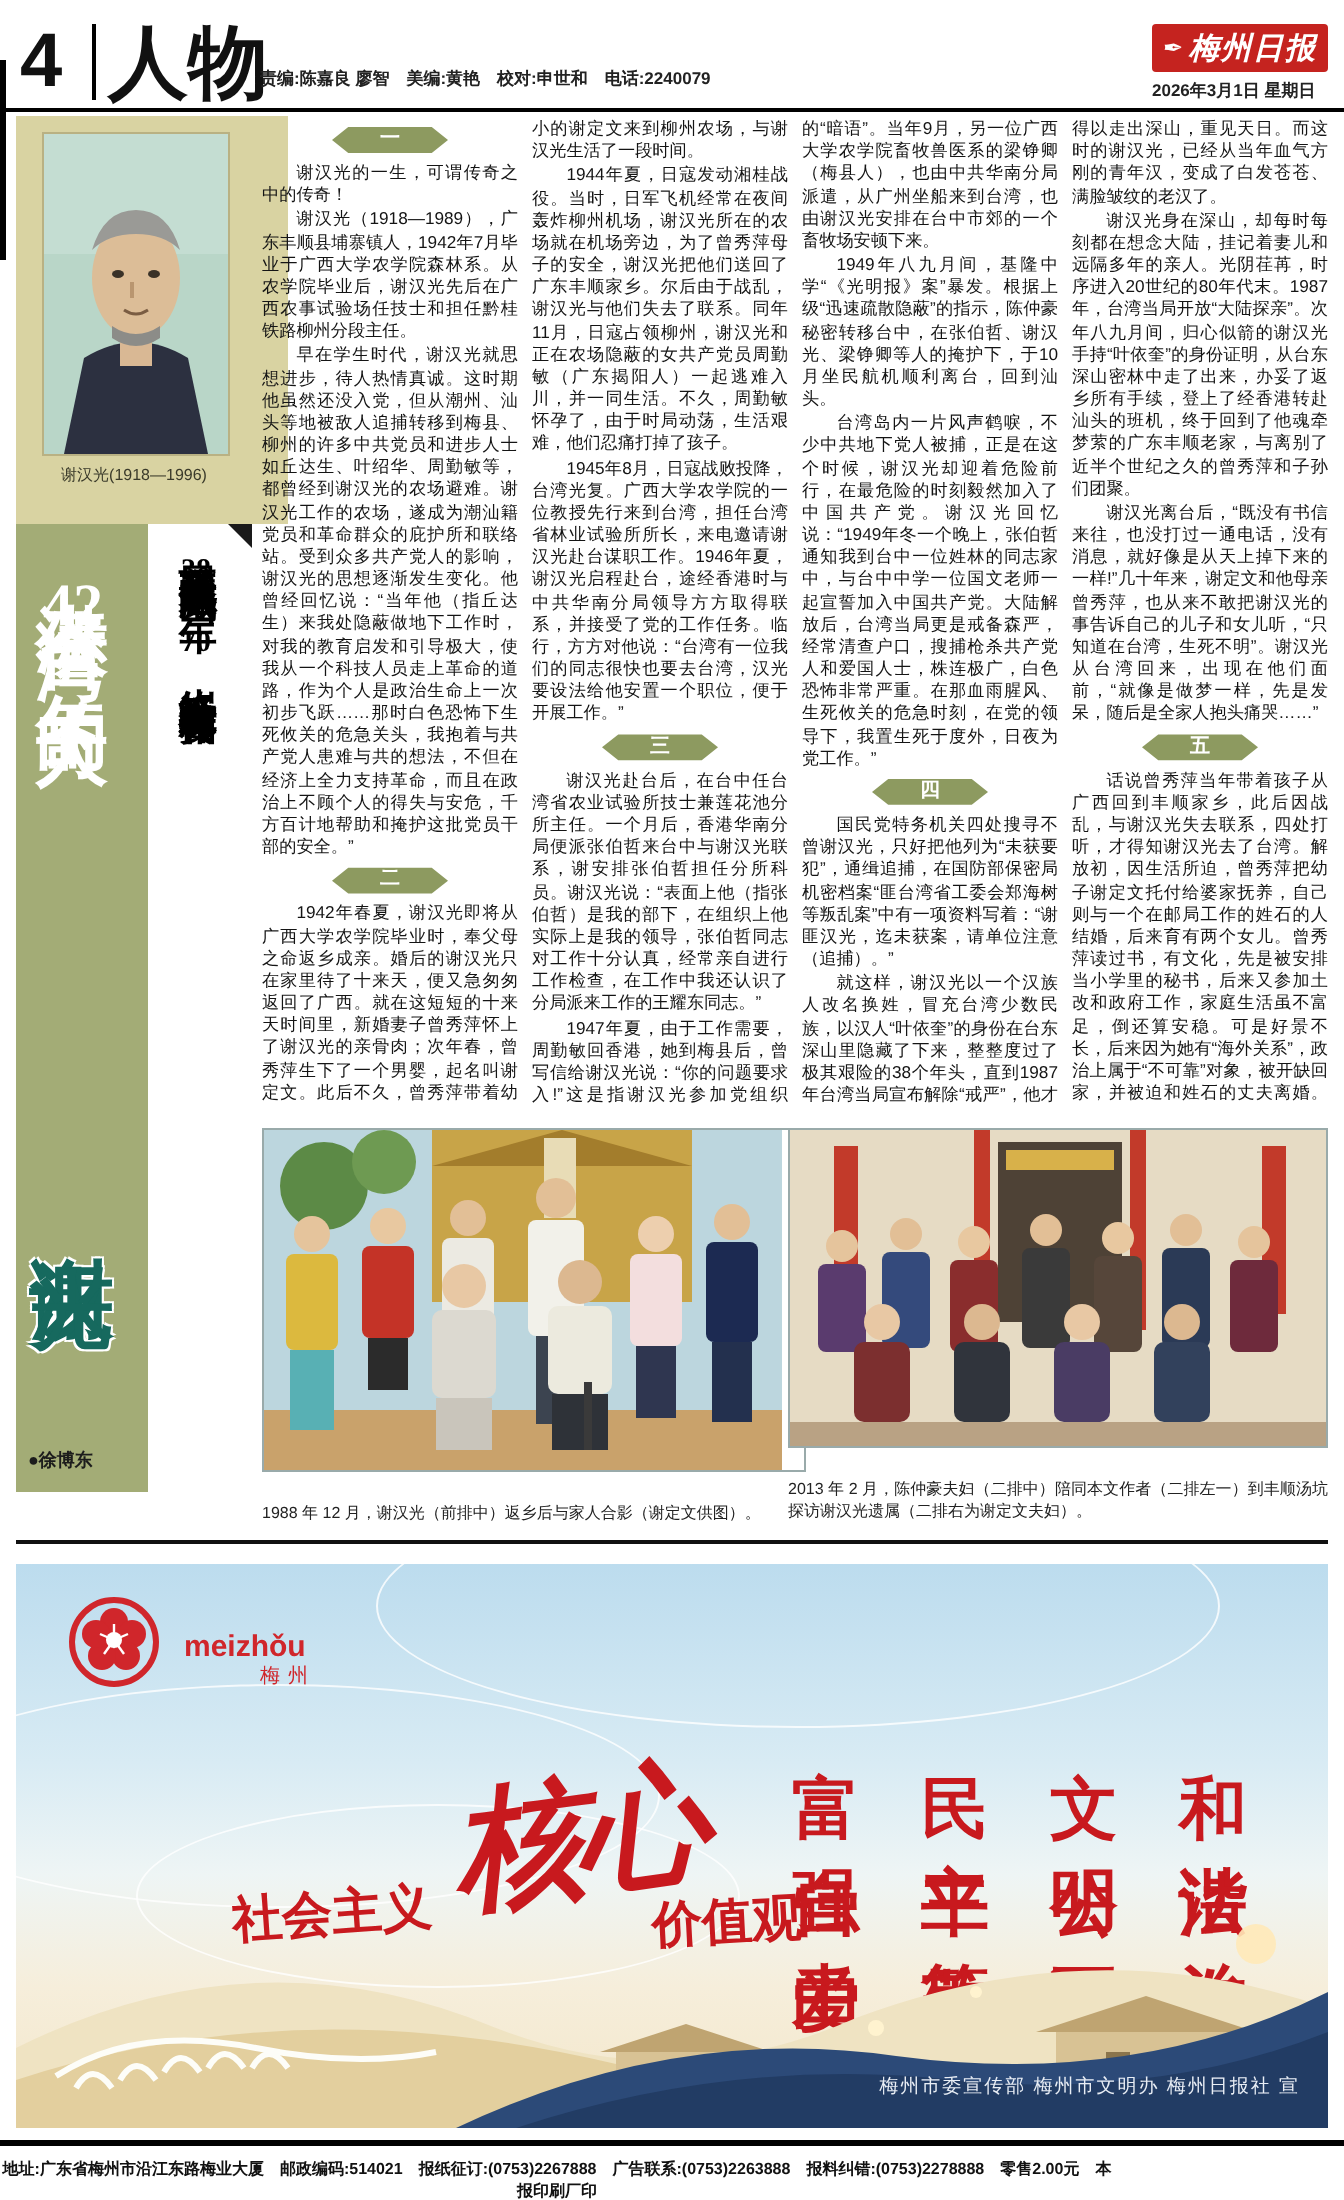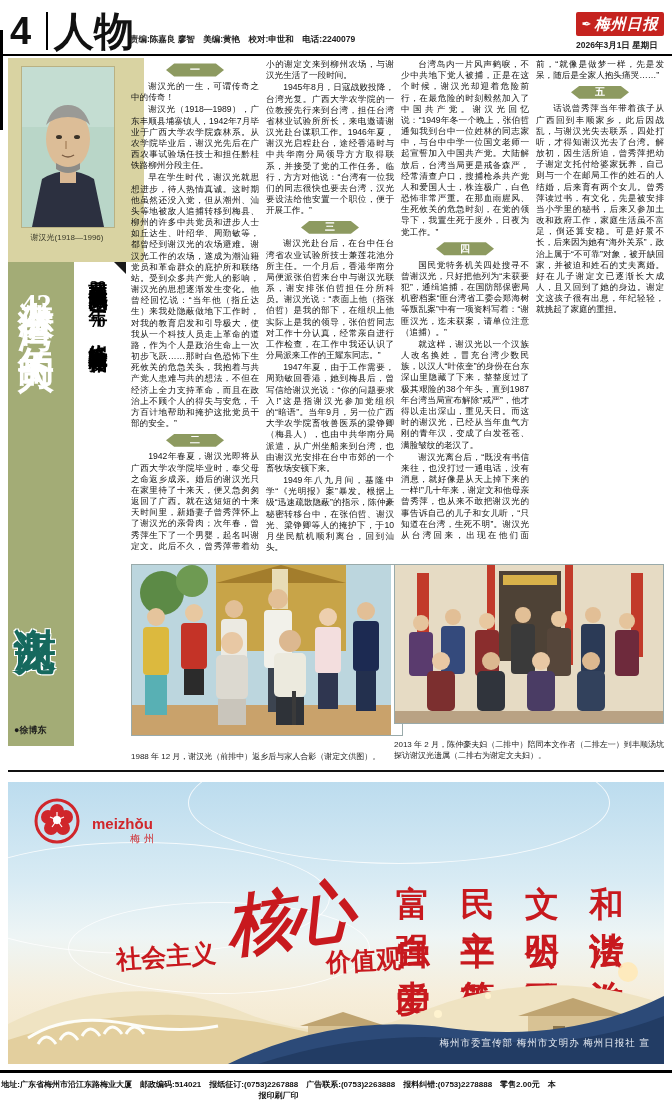--- a/index.html
+++ b/index.html
@@ -121,29 +121,31 @@
   </div>
 </div>
 
 <div class="abs" id="article-flow">
   <div class="marker">一</div>
   <p>谢汉光的一生，可谓传奇之中的传奇！</p>
   <p>谢汉光（1918—1989），广东丰顺县埔寨镇人，1942年7月毕业于广西大学农学院森林系。从农学院毕业后，谢汉光先后在广西农事试验场任技士和担任黔桂铁路柳州分段主任。</p>
   <p>早在学生时代，谢汉光就思想进步，待人热情真诚。这时期他虽然还没入党，但从潮州、汕头等地被敌人追捕转移到梅县、柳州的许多中共党员和进步人士如丘达生、叶绍华、周勤敏等，都曾经到谢汉光的农场避难。谢汉光工作的农场，遂成为潮汕籍党员和革命群众的庇护所和联络站。受到众多共产党人的影响，谢汉光的思想逐渐发生变化。他曾经回忆说：“当年他（指丘达生）来我处隐蔽做地下工作时，对我的教育启发和引导极大，使我从一个科技人员走上革命的道路，作为个人是政治生命上一次初步飞跃……那时白色恐怖下生死攸关的危急关头，我抱着与共产党人患难与共的想法，不但在经济上全力支持革命，而且在政治上不顾个人的得失与安危，千方百计地帮助和掩护这批党员干部的安全。”</p>
   <div class="marker">二</div>
   <p>1942年春夏，谢汉光即将从广西大学农学院毕业时，奉父母之命返乡成亲。婚后的谢汉光只在家里待了十来天，便又急匆匆返回了广西。就在这短短的十来天时间里，新婚妻子曾秀萍怀上了谢汉光的亲骨肉；次年春，曾秀萍生下了一个男婴，起名叫谢定文。此后不久，曾秀萍带着幼小的谢定文来到柳州农场，与谢汉光生活了一段时间。</p>
+  <p>1944年夏，日寇发动湘桂战役。当时，日军飞机经常在夜间轰炸柳州机场，谢汉光所在的农场就在机场旁边，为了曾秀萍母子的安全，谢汉光把他们送回了广东丰顺家乡。尔后由于战乱，谢汉光与他们失去了联系。同年11月，日寇占领柳州，谢汉光和正在农场隐蔽的女共产党员周勤敏（广东揭阳人）一起逃难入川，并一同生活。不久，周勤敏怀孕了，由于时局动荡，生活艰难，他们忍痛打掉了孩子。</p>
   <p>1945年8月，日寇战败投降，台湾光复。广西大学农学院的一位教授先行来到台湾，担任台湾省林业试验所所长，来电邀请谢汉光赴台谋职工作。1946年夏，谢汉光启程赴台，途经香港时与中共华南分局领导方方取得联系，并接受了党的工作任务。临行，方方对他说：“台湾有一位我们的同志很快也要去台湾，汉光要设法给他安置一个职位，便于开展工作。”</p>
   <div class="marker">三</div>
   <p>谢汉光赴台后，在台中任台湾省农业试验所技士兼莲花池分所主任。一个月后，香港华南分局便派张伯哲来台中与谢汉光联系，谢安排张伯哲担任分所科员。谢汉光说：“表面上他（指张伯哲）是我的部下，在组织上他实际上是我的领导，张伯哲同志对工作十分认真，经常亲自进行工作检查，在工作中我还认识了分局派来工作的王耀东同志。”</p>
   <p>1947年夏，由于工作需要，周勤敏回香港，她到梅县后，曾写信给谢汉光说：“你的问题要求入!”这是指谢汉光参加党组织的“暗语”。当年9月，另一位广西大学农学院畜牧兽医系的梁铮卿（梅县人），也由中共华南分局派遣，从广州坐船来到台湾，也由谢汉光安排在台中市郊的一个畜牧场安顿下来。</p>
   <p>1949年八九月间，基隆中学“《光明报》案”暴发。根据上级“迅速疏散隐蔽”的指示，陈仲豪秘密转移台中，在张伯哲、谢汉光、梁铮卿等人的掩护下，于10月坐民航机顺利离台，回到汕头。</p>
   <p>台湾岛内一片风声鹤唳，不少中共地下党人被捕，正是在这个时候，谢汉光却迎着危险前行，在最危险的时刻毅然加入了中国共产党。谢汉光回忆说：“1949年冬一个晚上，张伯哲通知我到台中一位姓林的同志家中，与台中中学一位国文老师一起宣誓加入中国共产党。大陆解放后，台湾当局更是戒备森严，经常清查户口，搜捕枪杀共产党人和爱国人士，株连极广，白色恐怖非常严重。在那血雨腥风、生死攸关的危急时刻，在党的领导下，我置生死于度外，日夜为党工作。”</p>
   <div class="marker">四</div>
   <p>国民党特务机关四处搜寻不曾谢汉光，只好把他列为“未获要犯”，通缉追捕，在国防部保密局机密档案“匪台湾省工委会郑海树等叛乱案”中有一项资料写着：“谢匪汉光，迄未获案，请单位注意（追捕）。”</p>
   <p>就这样，谢汉光以一个汉族人改名换姓，冒充台湾少数民族，以汉人“叶依奎”的身份在台东深山里隐藏了下来，整整度过了极其艰险的38个年头，直到1987年台湾当局宣布解除“戒严”，他才得以走出深山，重见天日。而这时的谢汉光，已经从当年血气方刚的青年汉，变成了白发苍苍、满脸皱纹的老汉了。</p>
+  <p>谢汉光身在深山，却每时每刻都在想念大陆，挂记着妻儿和远隔多年的亲人。光阴荏苒，时序进入20世纪的80年代末。1987年，台湾当局开放“大陆探亲”。次年八九月间，归心似箭的谢汉光手持“叶依奎”的身份证明，从台东深山密林中走了出来，办妥了返乡所有手续，登上了经香港转赴汕头的班机，终于回到了他魂牵梦萦的广东丰顺老家，与离别了近半个世纪之久的曾秀萍和子孙们团聚。</p>
   <p>谢汉光离台后，“既没有书信来往，也没打过一通电话，没有消息，就好像是从天上掉下来的一样!”几十年来，谢定文和他母亲曾秀萍，也从来不敢把谢汉光的事告诉自己的儿子和女儿听，“只知道在台湾，生死不明”。谢汉光从台湾回来，出现在他们面前，“就像是做梦一样，先是发呆，随后是全家人抱头痛哭……”</p>
   <div class="marker">五</div>
   <p>话说曾秀萍当年带着孩子从广西回到丰顺家乡，此后因战乱，与谢汉光失去联系，四处打听，才得知谢汉光去了台湾。解放初，因生活所迫，曾秀萍把幼子谢定文托付给婆家抚养，自己则与一个在邮局工作的姓石的人结婚，后来育有两个女儿。曾秀萍读过书，有文化，先是被安排当小学里的秘书，后来又参加土改和政府工作，家庭生活虽不富足，倒还算安稳。可是好景不长，后来因为她有“海外关系”，政治上属于“不可靠”对象，被开缺回家，并被迫和姓石的丈夫离婚。好在儿子谢定文已逐渐长大成人，且又回到了她的身边。谢定文这孩子很有出息，年纪轻轻，就挑起了家庭的重担。</p>
 
 </div>
 
 <figure class="abs" id="photo-left">
   <div class="photo-frame">
     <svg viewBox="0 0 259 170" width="259" height="170" xmlns="http://www.w3.org/2000/svg">
       <rect width="259" height="170" fill="#bcd6de"></rect>

